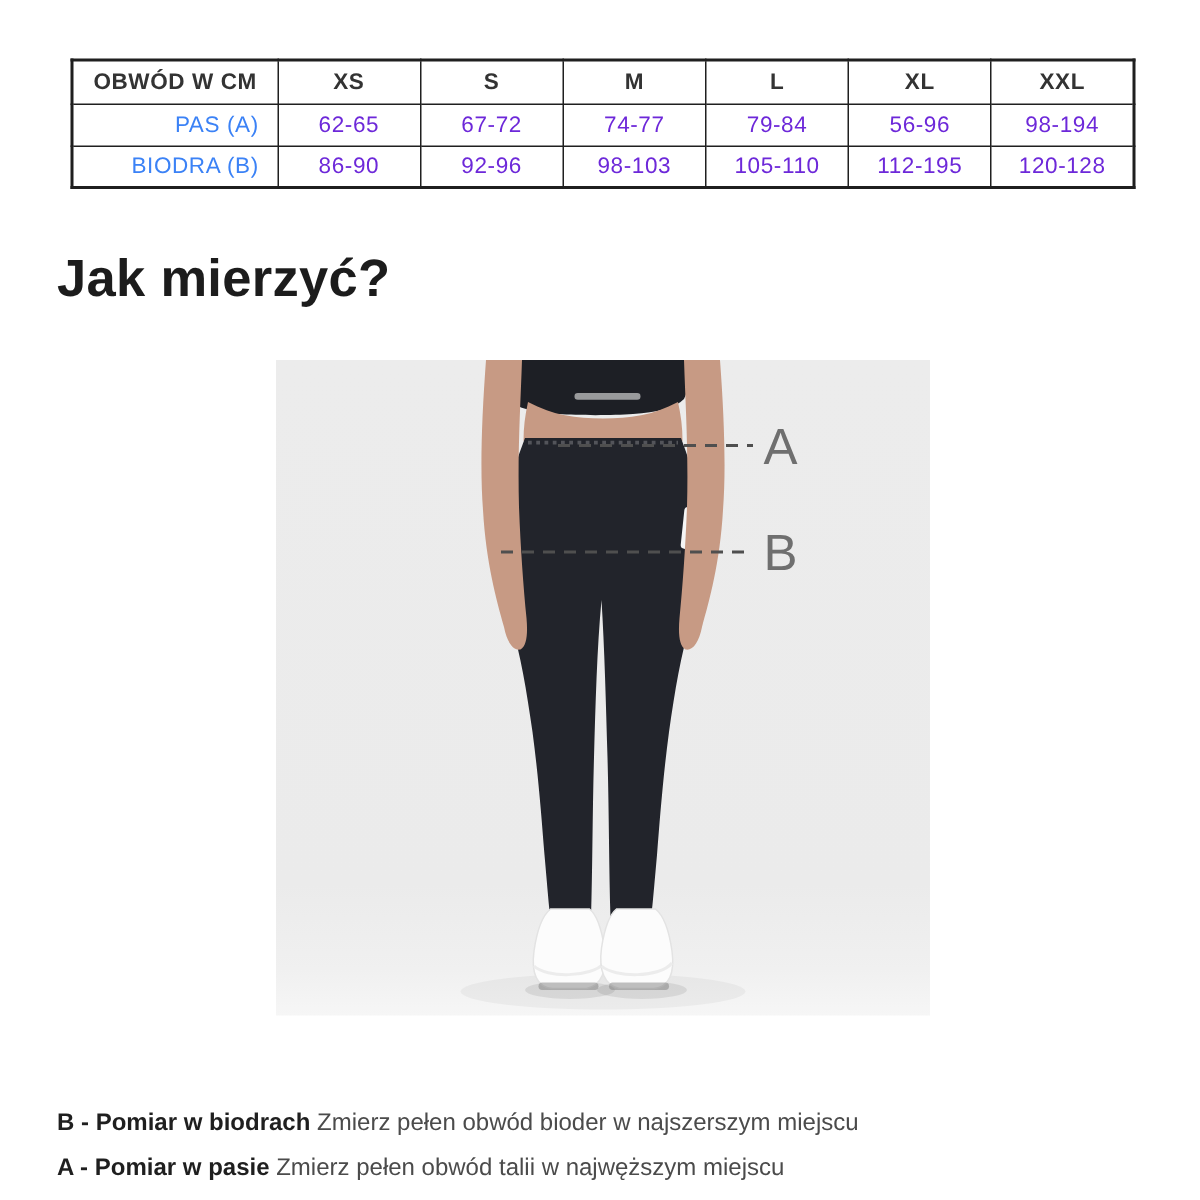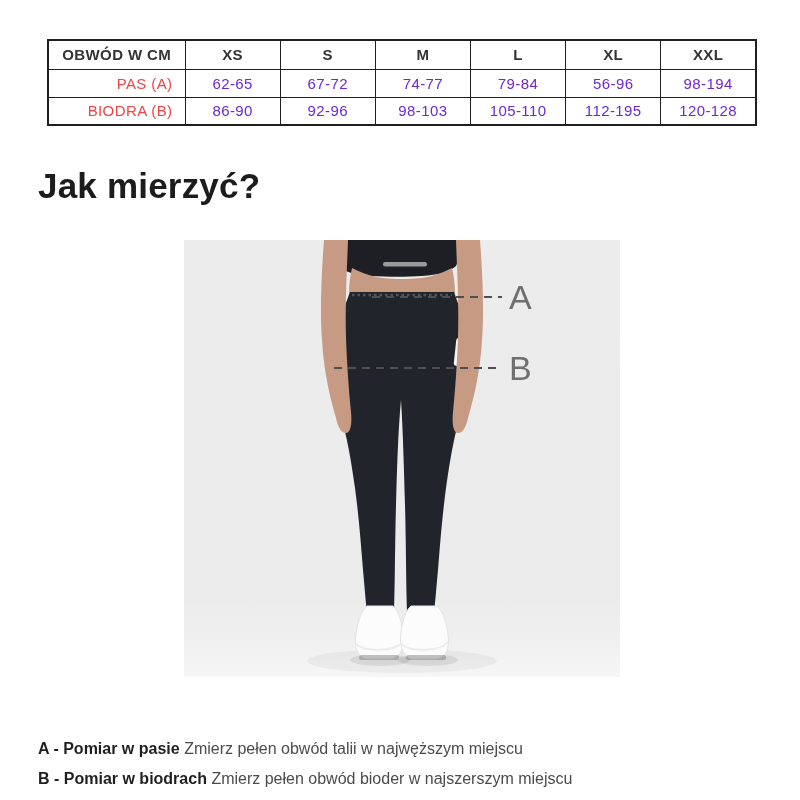--- a/index.html
+++ b/index.html
@@ -18,21 +18,21 @@
     font-size: 15px;
     text-align: center;
     letter-spacing: 0.4px;
     white-space: nowrap;
   }
   table.size-table th {
     color: #333333; font-weight: 700; height: 29px;
   }
   table.size-table td { color: #6d28d9; font-weight: 400; }
   table.size-table td.row-label {
-    text-align: right; padding-right: 12px; color: #ef4444;
+    text-align: right; padding-right: 12px; color: #3b82f6;
   }
   col.c-first { width: 137px; }
 
   
   .page-heading {
     position: absolute; left: 38px; top: 166px;
     font-size: 35px; font-weight: 700; color: #1c1c1c;
     letter-spacing: 0.2px;
   }
 
@@ -132,20 +132,20 @@
     <line x1="188" y1="57" x2="318" y2="57" stroke="#4f4f4f" stroke-width="2" stroke-dasharray="8 6"></line>
     <line x1="150" y1="128" x2="318" y2="128" stroke="#4f4f4f" stroke-width="2" stroke-dasharray="8 6"></line>
 
     <text x="325" y="69" font-size="34" fill="#6f6f6f" font-family="Liberation Sans, sans-serif" font-weight="400">A</text>
     <text x="325" y="140" font-size="34" fill="#6f6f6f" font-family="Liberation Sans, sans-serif" font-weight="400">B</text>
   </svg>
 </div>
 
 <div class="legend">
   <div class="legend-line">
+    <span class="legend-key">B - Pomiar w biodrach</span>
+    <span>Zmierz pełen obwód bioder w najszerszym miejscu</span>
+  </div>
+  <div class="legend-line">
     <span class="legend-key">A - Pomiar w pasie</span>
     <span>Zmierz pełen obwód talii w najwęższym miejscu</span>
-  </div>
-  <div class="legend-line">
-    <span class="legend-key">B - Pomiar w biodrach</span>
-    <span>Zmierz pełen obwód bioder w najszerszym miejscu</span>
   </div>
 </div>
 
 </body></html>

